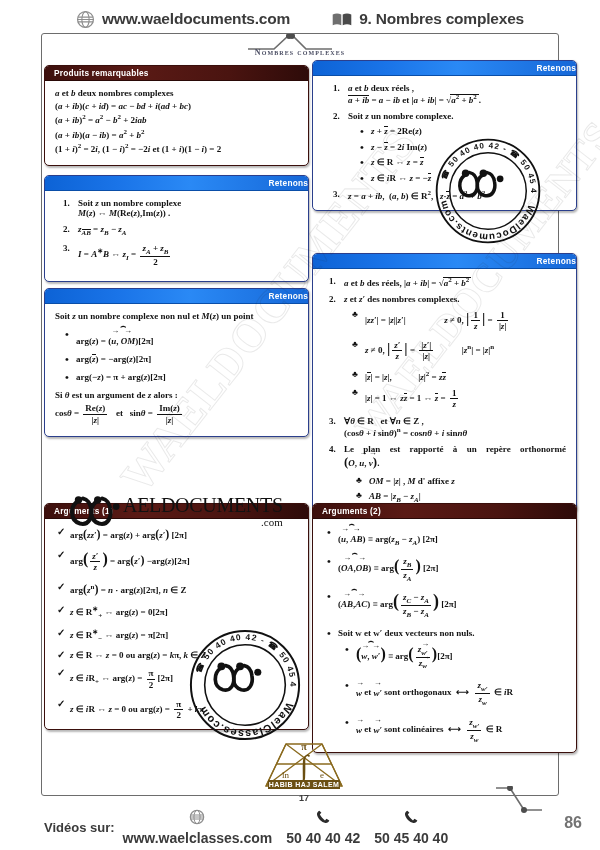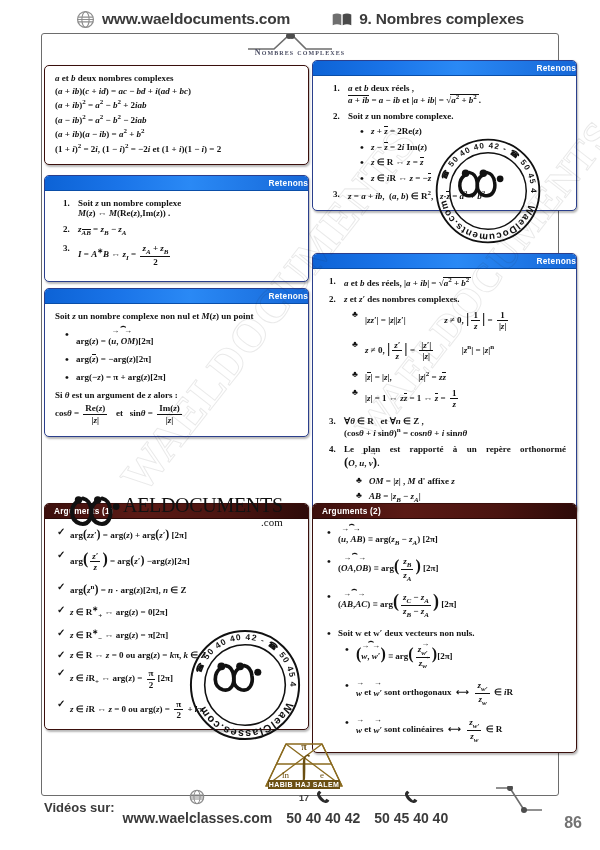--- a/index.html
+++ b/index.html
@@ -170,21 +170,21 @@
   .hhs svg{ display:block; }
   .pagenum-inner{
     position:absolute; left:258px; top:793px; width:92px;
     text-align:center;
     font-family:"Liberation Sans", sans-serif;
     font-size:9px; font-weight:bold; color:#3a3a3a;
   }
 
   
   .footer{
-    position:absolute; left:0; top:792px; width:504px; height:30px;
+    position:absolute; left:0; top:812px; width:504px; height:30px;
     display:flex; align-items:center; gap:8px;
     padding-left:44px;
     font-family:"Liberation Sans", sans-serif;
     font-weight:bold; font-size:14px; color:#3b3b3b;
   }
   .footer .lbl{ font-size:13px; }
   .footer .it{ display:flex; align-items:center; gap:5px;flex-direction:column; }
   .phone-ico{ width:16px; height:16px; flex:0 0 16px; }
   .globe-ico-s{ width:16px; height:16px; flex:0 0 16px; }
   .pagenum{
@@ -240,25 +240,25 @@
   <div class="rappel-text">
     <span>Le plan est rapporté à un repère orthonormé direct</span>
     <span style="font-size:12px;">(</span><span class="mi">O</span>,
     <span class="vec mi">u</span>, <span class="vec mi">v</span><span style="font-size:12px;">)</span>
   </div>
 </div>
 
 <div class="col col-left">
 
   <div class="card red" style="top:65px;">
+    <div class="card-head">Produits remarquables</div>
     <div class="card-body">
       <div class="line"><span class="mi">a</span> et <span class="mi">b</span> deux nombres complexes</div>
       <div class="line">(<span class="mi">a</span> + <span class="mi">ib</span>)(<span class="mi">c</span> + <span class="mi">id</span>) = <span class="mi">ac</span> − <span class="mi">bd</span> + <span class="mi">i</span>(<span class="mi">ad</span> + <span class="mi">bc</span>)</div>
       <div class="line">(<span class="mi">a</span> + <span class="mi">ib</span>)<span class="sup">2</span> = <span class="mi">a</span><span class="sup">2</span> − <span class="mi">b</span><span class="sup">2</span> + 2<span class="mi">iab</span></div>
-      <div class="line">(<span class="mi">a</span> − <span class="mi">ib</span>)<span class="sup">2</span> = <span class="mi">a</span><span class="sup">2</span> − <span class="mi">b</span><span class="sup">2</span> − 2<span class="mi">iab</span></div>
       <div class="line">(<span class="mi">a</span> + <span class="mi">ib</span>)(<span class="mi">a</span> − <span class="mi">ib</span>) = <span class="mi">a</span><span class="sup">2</span> + <span class="mi">b</span><span class="sup">2</span></div>
       <div class="line">(1 + <span class="mi">i</span>)<span class="sup">2</span> = 2<span class="mi">i</span>, (1 − <span class="mi">i</span>)<span class="sup">2</span> = −2<span class="mi">i</span> et (1 + <span class="mi">i</span>)(1 − <span class="mi">i</span>) = 2</div>
     </div>
   </div>
 
   <div class="card blue" style="top:175px;">
     <div class="card-head">Retenons</div>
     <div class="card-body" style="padding-left:18px;">
       <ol class="num">
         <li>

